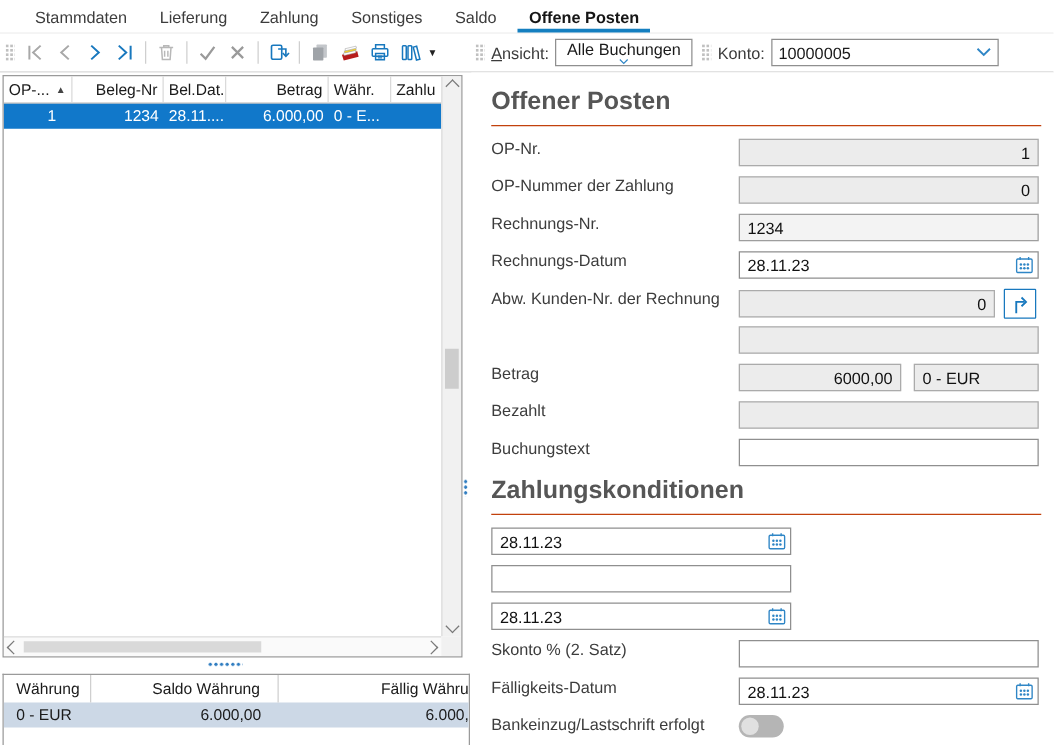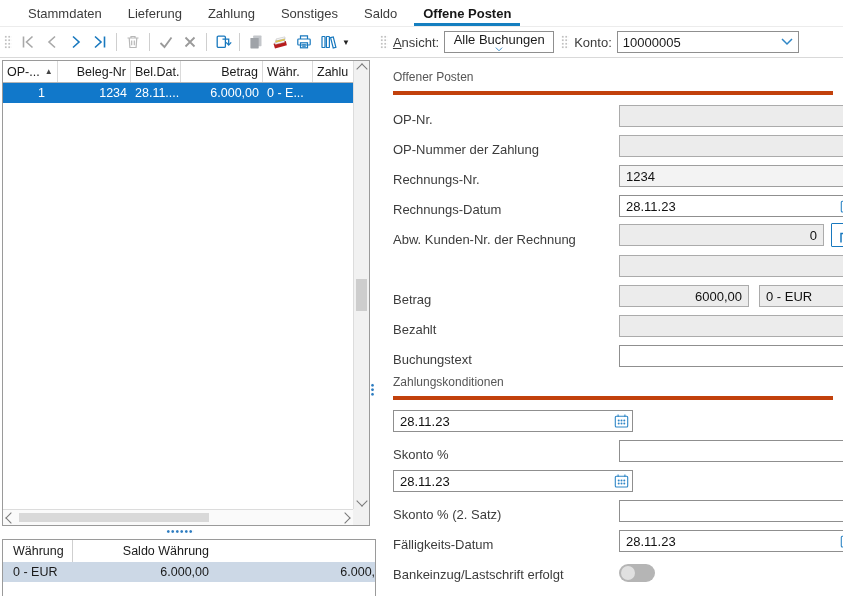--- a/index.html
+++ b/index.html
@@ -68,24 +68,24 @@
   .s2{width:150px;justify-content:flex-end;padding-right:14px;}
   .s3{width:170px;justify-content:flex-end;}
   .sal-head .sc{border-right:1px solid #cfcfcf;}
   .sal-head .sc:last-child{border-right:none;}
   .sal-head .s3{padding-right:18px;}
   .sal-row .sc{border-right:none;}
   .sal-row .s3{padding-right:4px;}
 
   
   .rightpane{position:absolute;left:377px;top:58px;right:0;bottom:0;padding:10px 10px 0 16px;box-sizing:border-box;background:#fff;}
-  .sechead{font-size:12px;font-weight:normal;color:#565656;margin:2px 0 10px 0;padding-bottom:7px;
-           border-bottom:4px solid #c2410c;}
+  .sechead{font-size:20px;font-weight:bold;color:#565656;margin:2px 0 10px 0;padding-bottom:7px;
+           border-bottom:1px solid #c2410c;}
   .sechead.second{margin-top:6px;}
-  .frow{display:flex;align-items:flex-end;height:22px;margin-bottom:8px;gap:28px;}
+  .frow{display:flex;align-items:flex-start;height:22px;margin-bottom:8px;}
   .flabel{flex:0 0 198px;font-size:13px;color:#3c3c3c;white-space:nowrap;}
   .fctrl{width:240px;display:flex;align-items:center;position:relative;}
   .fld{height:22px;box-sizing:border-box;font-family:"Liberation Sans",sans-serif;font-size:13px;color:#111;
        padding:0 6px;width:240px;outline:none;}
   .fld.ro{background:#ececec;border:1px solid #ababab;}
   .fld.lt{background:#f3f3f3;border:1px solid #9e9e9e;}
   .fld.wt{background:#fff;border:1px solid #8f8f8f;}
   .ra{text-align:right;}
   .datewrap{position:relative;width:240px;}
   .datewrap .fld{padding-right:26px;}
@@ -275,20 +275,21 @@
     <div class="corner"></div>
   </div>
 
   <div class="hdots"></div>
   <div class="vdots"></div>
 
   <div class="saldo-panel">
     <div class="sal-head">
       <div class="sc s1">Währung</div>
       <div class="sc s2">Saldo Währung</div>
+      <div class="sc s3">Fällig Währu</div>
     </div>
     <div class="sal-row">
       <div class="sc s1">0 - EUR</div>
       <div class="sc s2">6.000,00</div>
       <div class="sc s3">6.000,00</div>
     </div>
   </div>
 
   <div class="rightpane">
     <div class="sechead">Offener Posten</div>
@@ -401,21 +402,20 @@
                   <circle cx="8" cy="10.6" r="1"></circle>
                   <circle cx="10.8" cy="10.6" r="1"></circle>
                 </g>
               </svg>
           </button>
         </div>
       </div>
     </div>
 
     <div class="frow">
-      <div class="flabel">Skonto %</div>
       <div class="fctrl">
           <input class="fld wt" value="" style="">
         </div>
     </div>
 
     <div class="frow">
       <div class="fctrl">
         <div class="datewrap">
           <input class="fld wt" value="28.11.23" style="">
           <button class="calbtn">

